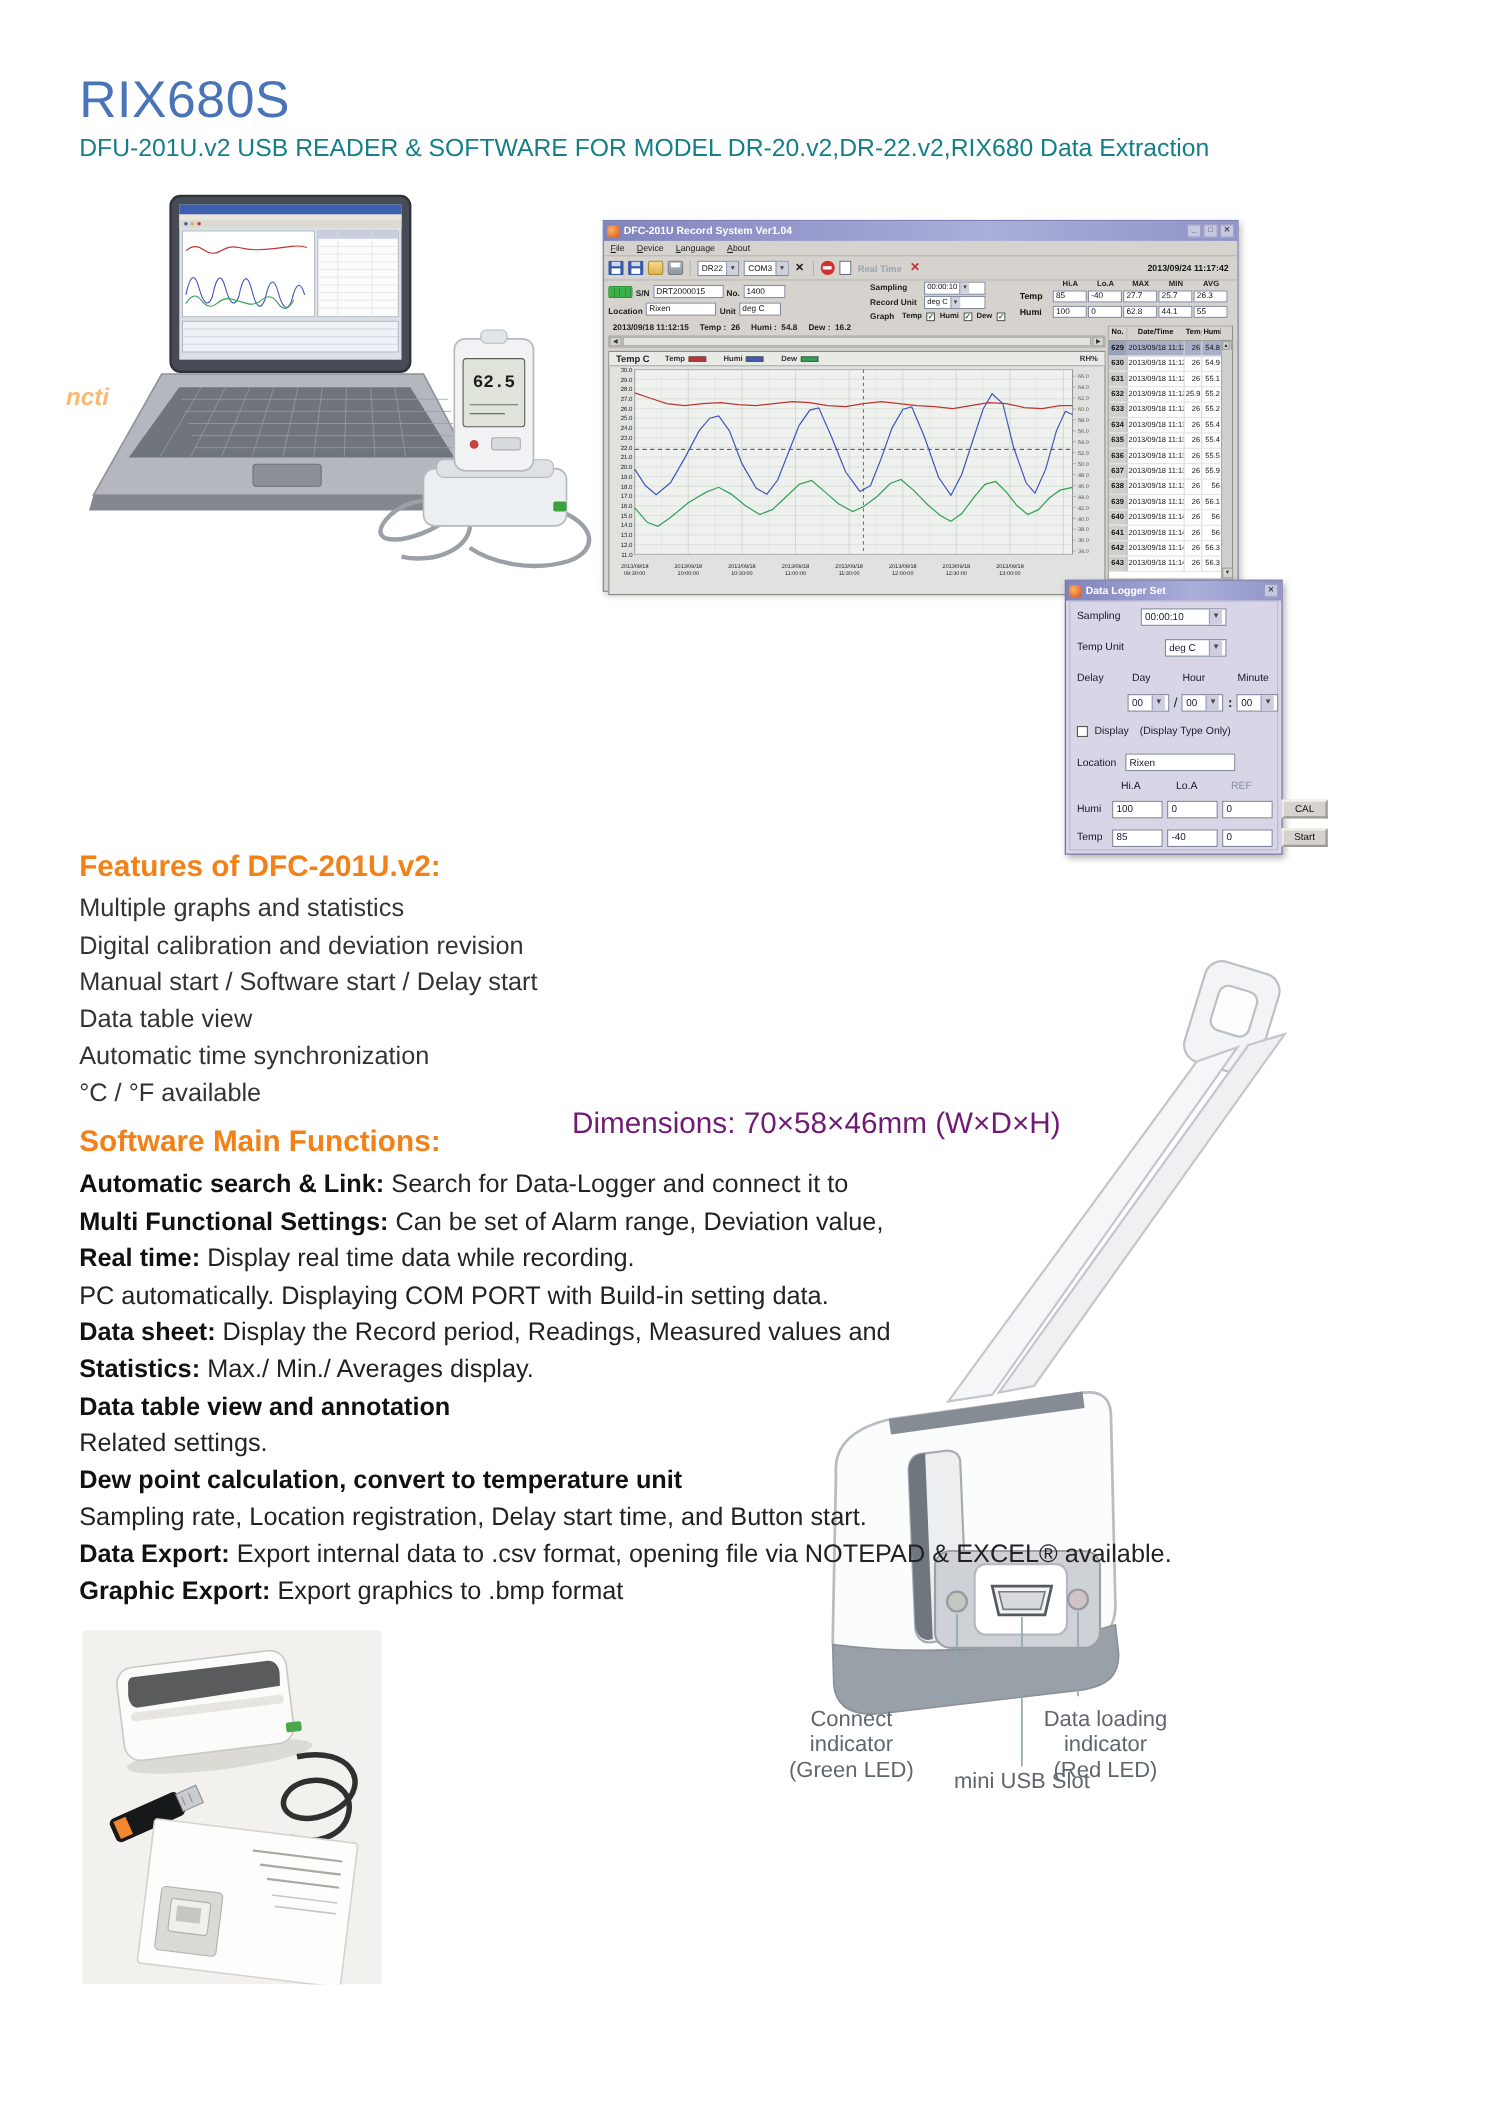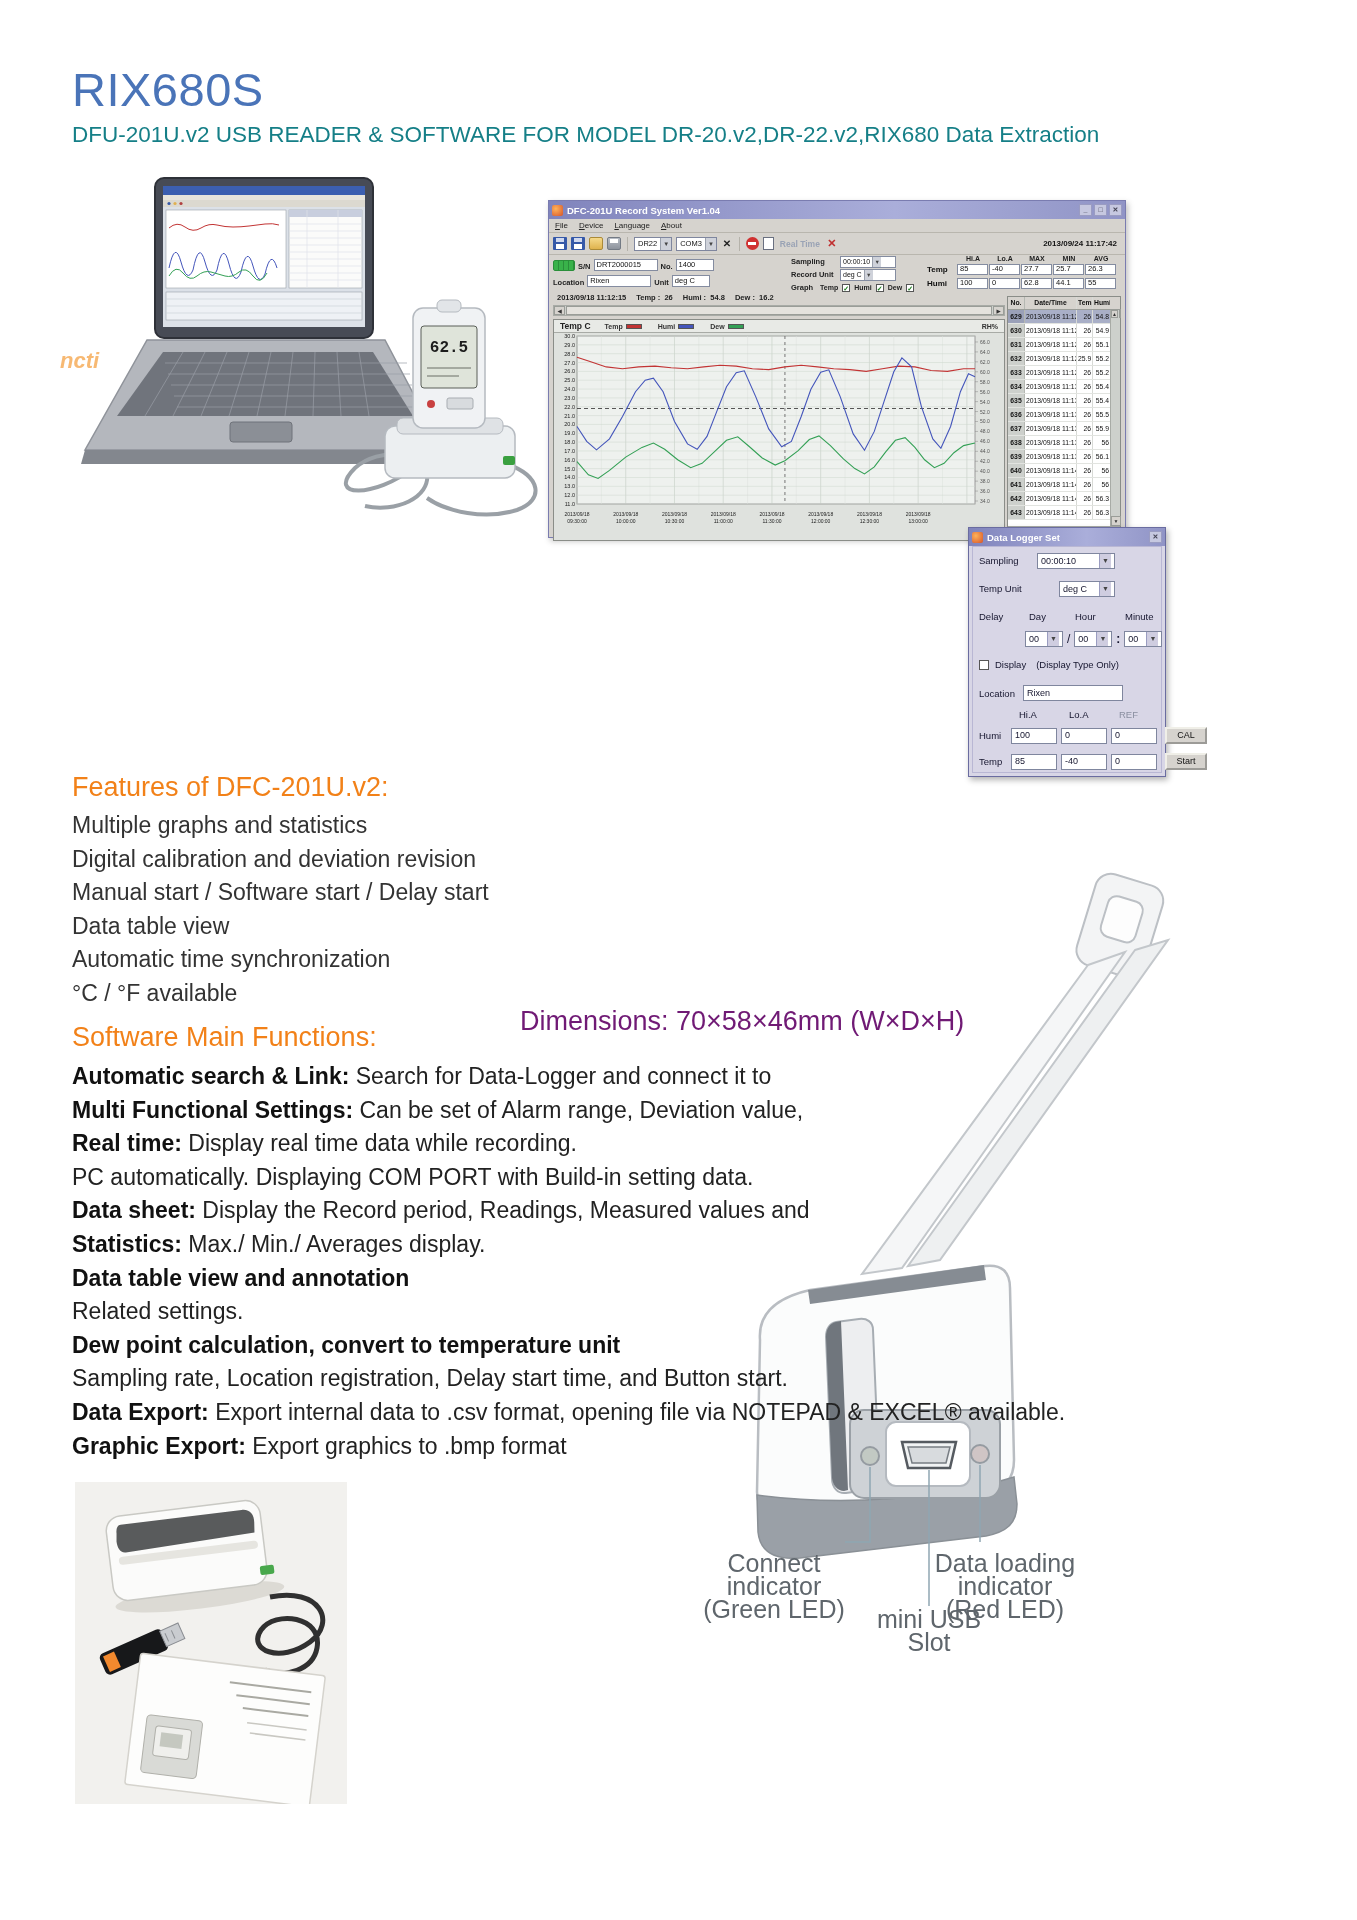--- a/index.html
+++ b/index.html
@@ -6,21 +6,21 @@
 html,body{background:#fff}
 body{font-family:"Liberation Sans",sans-serif}
 .page{position:relative;width:1357px;height:1920px;background:#fff;overflow:hidden}
 
 
 .doc-title{position:absolute;left:72px;top:62px;font-size:47px;font-weight:normal;color:#4a74b8;letter-spacing:.5px}
 .doc-sub{position:absolute;left:72px;top:122px;font-size:22.5px;color:#157f87;font-weight:500}
 .watermark{position:absolute;left:60px;top:348px;font-size:22px;font-weight:bold;font-style:italic;color:rgba(240,128,0,.55)}
 
 
-.orange-h{font-size:27px;font-weight:400;color:#f28118}
+.orange-h{font-size:27px;font-weight:700;color:#f28118}
 .features{position:absolute;left:72px;top:772px;z-index:3}
 .features ul{list-style:none;margin-top:6px}
 .features li{font-size:23px;color:#333;line-height:33.5px}
 .functions-h{position:absolute;left:72px;top:1022px;z-index:3}
 .dims{position:absolute;left:520px;top:1006px;font-size:27px;color:#701a75;z-index:3}
 .fn-lines{position:absolute;left:72px;top:1060px;width:1190px;z-index:3}
 .fn-line{font-size:23px;line-height:33.6px;color:#222}
 .fn-line b{color:#111}
 
 
@@ -97,21 +97,21 @@
 .dlg .titlebar{font-size:9.5px}
 .dlg-body{position:absolute;top:18px;left:3px;right:3px;bottom:3px;border:1px solid #b9b7d4}
 .drow{position:absolute;display:flex;align-items:center}
 .dfield{background:#fff;border:1px solid #7f869e;height:16px;line-height:15px;padding:0 3px;font-size:9px;display:inline-flex;align-items:center}
 .dfield .arr{width:12px;height:14px;background:#cfcde0;border-left:1px solid #9a9cc0;margin-left:auto;font-size:7px;text-align:center;line-height:13px;color:#444}
 .dcb{width:10px;height:10px;background:#fff;border:1px solid #555}
 .dbtn{width:42px;height:17px;background:#d6d3ce;border:2px outset #f0efe8;font-size:9px;text-align:center;line-height:13px;color:#111}
 .gray{color:#8a8fa0}
 
 
-.callout{position:absolute;font-size:25px;line-height:23px;color:#5f666c;text-align:center;z-index:3}
+.callout{position:absolute;font-size:20px;line-height:23px;color:#5f666c;text-align:center;z-index:3}
 
 
 .laptop{position:absolute;left:55px;top:168px;z-index:1}
 .photo{position:absolute;left:75px;top:1482px;z-index:1}
 .sketch{position:absolute;left:640px;top:870px;z-index:0}
 </style>
 </head>
 <body>
 
 <div class="page">

